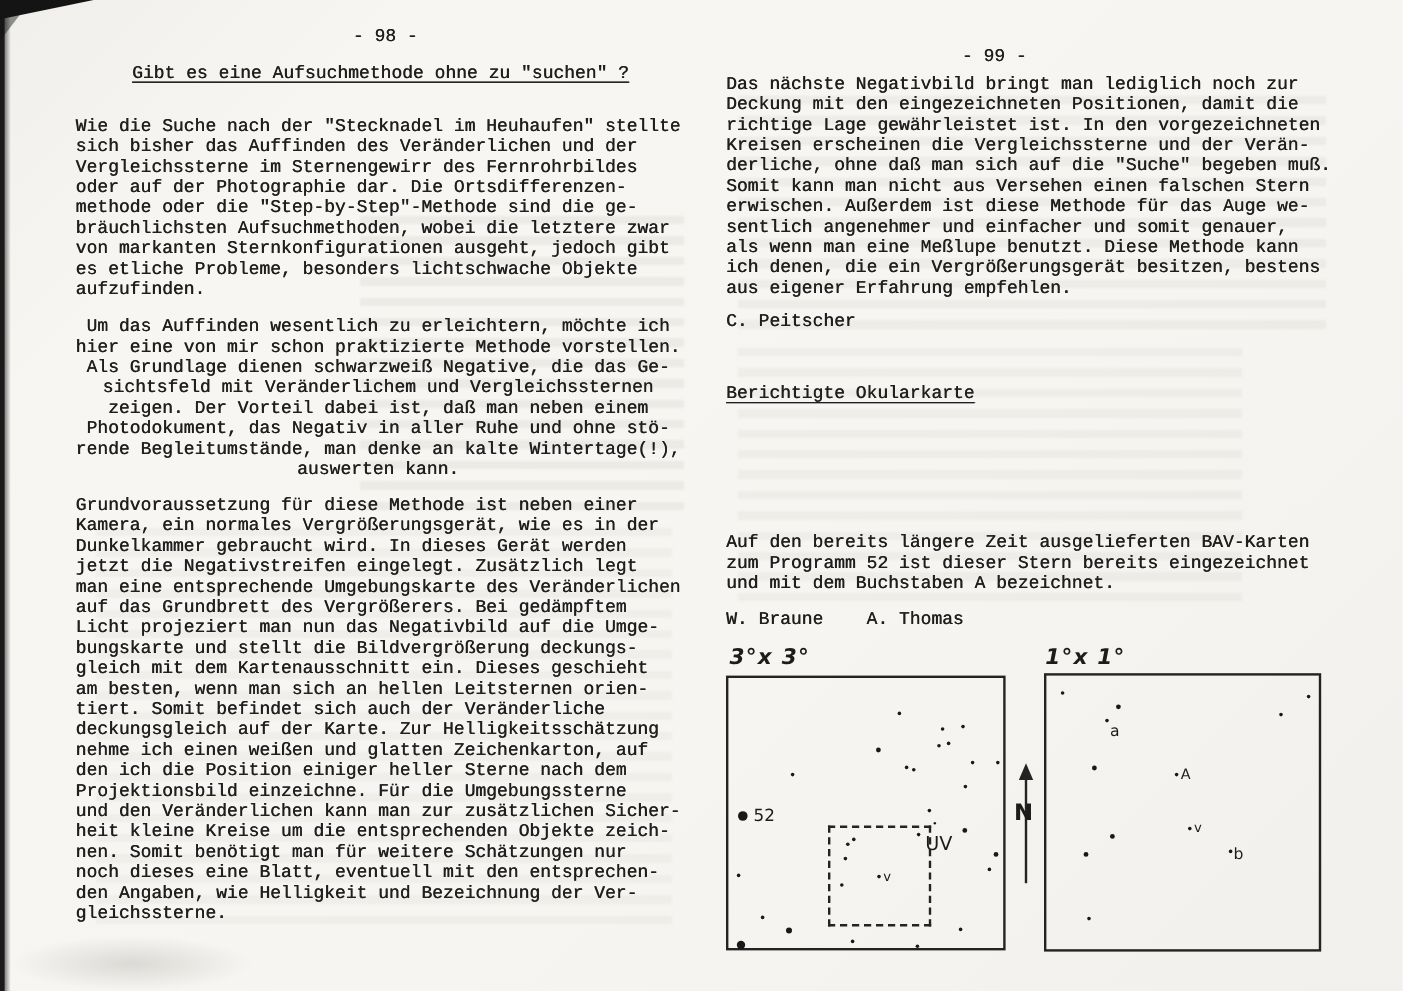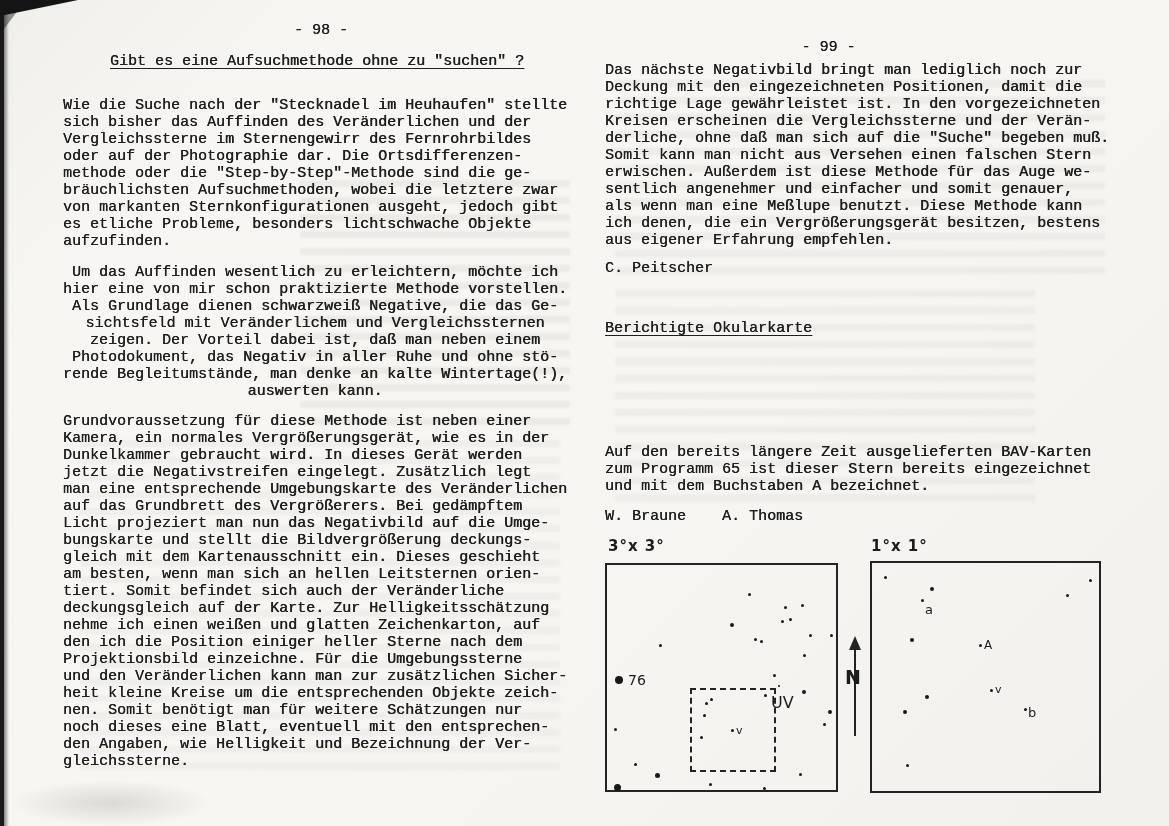--- a/index.html
+++ b/index.html
@@ -31,21 +31,21 @@
   .uline{text-decoration:underline;text-underline-offset:3px;text-decoration-thickness:1.4px;}
 
   .page-block{position:absolute;top:0;height:826px;}
   #page-left{left:63px;width:516px;}
   #page-right{left:605px;width:527px;}
 
   
   .fig-title{position:absolute;left:993px;top:497px;font-family:"DejaVu Sans","Liberation Sans",sans-serif;
     font-size:31px;letter-spacing:4px;color:#1c1c1c;font-weight:500;}
   .scale-label{position:absolute;font-family:"DejaVu Sans","Liberation Sans",sans-serif;
-    font-weight:bold;font-size:15px;color:#1c1c1c;letter-spacing:1px;text-align:right;}
+    font-style:italic;font-weight:bold;font-size:18px;color:#1c1c1c;letter-spacing:1px;text-align:right;}
   #scale1{left:608px;top:537px;}
   #scale2{left:871px;top:537px;}
   .starchart{position:absolute;border:2px solid #232323;background:transparent;}
   #chart1{left:605px;top:563px;width:229px;height:225px;}
   #chart2{left:870px;top:561px;width:227px;height:228px;}
   .star{position:absolute;border-radius:50%;background:#191919;}
   .star-label{position:absolute;font-family:"DejaVu Sans","Liberation Sans",sans-serif;color:#1c1c1c;line-height:1;}
   .dashed-box{position:absolute;border:2px dashed #232323;}
   .north-line{position:absolute;left:854px;top:648px;width:2px;height:88px;background:#232323;}
   .north-head{position:absolute;left:849px;top:636px;width:0;height:0;
@@ -120,21 +120,21 @@
 derliche, ohne daß man sich auf die "Suche" begeben muß.
 Somit kann man nicht aus Versehen einen falschen Stern
 erwischen. Außerdem ist diese Methode für das Auge we-
 sentlich angenehmer und einfacher und somit genauer,
 als wenn man eine Meßlupe benutzt. Diese Methode kann
 ich denen, die ein Vergrößerungsgerät besitzen, bestens
 aus eigener Erfahrung empfehlen.</div>
     <div class="typew" style="left:0;top:260px;">C. Peitscher</div>
     <div class="typew uline" style="left:0;top:320px;">Berichtigte Okularkarte</div>
     <div class="typew" style="left:0;top:444px;">Auf den bereits längere Zeit ausgelieferten BAV-Karten
-zum Programm 65 ist dieser Stern bereits eingezeichnet
+zum Programm 52 ist dieser Stern bereits eingezeichnet
 und mit dem Buchstaben A bezeichnet.</div>
     <div class="typew" style="left:0;top:508px;">W. Braune    A. Thomas</div>
   </div>
 
   <div id="scale1" class="scale-label">3°x 3°</div>
   <div id="scale2" class="scale-label">1°x 1°</div>
 
   <div id="chart1" class="starchart">
       <div class="dashed-box" style="left: 83px; top: 123px; width: 82px; height: 80px;"></div>
       <div class="star" style="left: 140.5px; top: 27.5px; width: 3px; height: 3px;"></div>
@@ -161,21 +161,21 @@
       <div class="star" style="left: 6.5px; top: 162.5px; width: 3px; height: 3px;"></div>
       <div class="star" style="left: 123.5px; top: 163.5px; width: 3px; height: 3px;"></div>
       <div class="star" style="left: 215.5px; top: 157.5px; width: 3px; height: 3px;"></div>
       <div class="star" style="left: 92.5px; top: 170.5px; width: 3px; height: 3px;"></div>
       <div class="star" style="left: 26.5px; top: 197.5px; width: 3px; height: 3px;"></div>
       <div class="star" style="left: 47.5px; top: 207.5px; width: 5px; height: 5px;"></div>
       <div class="star" style="left: 101.5px; top: 217.5px; width: 3px; height: 3px;"></div>
       <div class="star" style="left: 191.5px; top: 207.5px; width: 3px; height: 3px;"></div>
       <div class="star" style="left: 155.5px; top: 221.5px; width: 3px; height: 3px;"></div>
       <div class="star" style="left: 6.5px; top: 218.5px; width: 7px; height: 7px;"></div>
-      <div class="star-label" style="left: 21px; top: 108px; font-size: 14px;">76</div>
+      <div class="star-label" style="left: 21px; top: 108px; font-size: 14px;">52</div>
       <div class="star-label" style="left: 164px; top: 130px; font-size: 16px;">UV</div>
       <div class="star-label" style="left: 129px; top: 160px; font-size: 11px;">v</div>
     </div>
   <div id="chart2" class="starchart">
       <div class="star" style="left: 11.5px; top: 12.5px; width: 3px; height: 3px;"></div>
       <div class="star" style="left: 216.5px; top: 15.5px; width: 3px; height: 3px;"></div>
       <div class="star" style="left: 58px; top: 24px; width: 4px; height: 4px;"></div>
       <div class="star" style="left: 193.5px; top: 30.5px; width: 3px; height: 3px;"></div>
       <div class="star" style="left: 48.5px; top: 35.5px; width: 3px; height: 3px;"></div>
       <div class="star" style="left: 38px; top: 75px; width: 4px; height: 4px;"></div>

